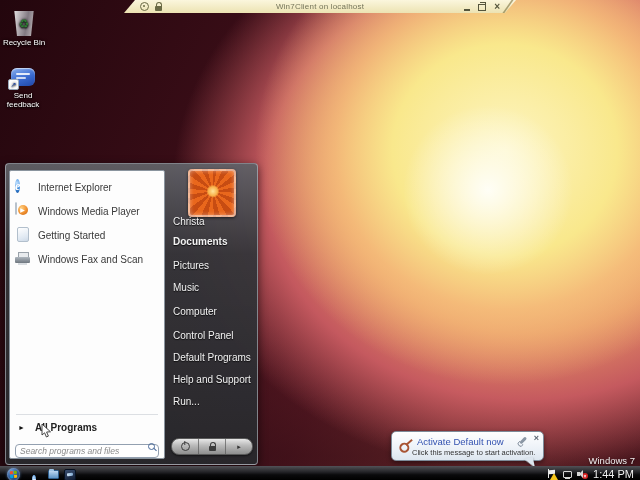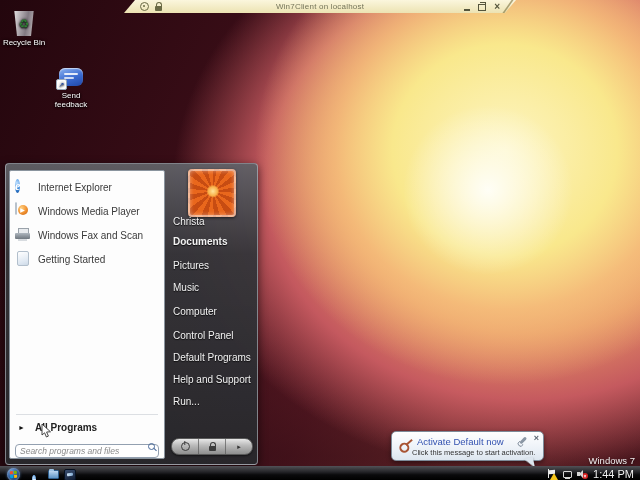--- a/index.html
+++ b/index.html
@@ -177,52 +177,52 @@
   </div>
   <div class="abs vm-slash"></div>
 
   <div class="abs dicon" style="left:2px;top:11px;">
     <div class="bin-glass">
       <span class="bin-sym">♻</span>
     </div>
     <div>Recycle Bin</div>
   </div>
 
-  <div class="abs dicon" style="left:1px;top:68px;margin-left:48px;">
+  <div class="abs dicon" style="left:1px;top:68px;">
     <div class="fb-wrap">
       <div class="fb-bubble"></div>
       <div class="fb-short">↗</div>
     </div>
     <div style="margin-top:5px;">Send feedback</div>
   </div>
 
   <div class="abs startmenu">
     <div class="sm-left">
       <div style="padding-top:4px;">
         <div class="sm-item">
           <span class="ico16"><span class="ie-ball">e</span></span>
           <span>Internet Explorer</span>
         </div>
         <div class="sm-item">
           <span class="ico16"><span class="wmp-sq"><span class="wmp-disc">▶</span></span></span>
           <span>Windows Media Player</span>
         </div>
         <div class="sm-item">
           <span class="ico16">
+              <span class="gs-page"></span>
+            </span>
+          <span>Getting Started</span>
+        </div>
+        <div class="sm-item">
+          <span class="ico16">
               <span class="prn-top"></span>
               <span class="prn-body"></span>
               <span class="prn-out"></span>
             </span>
           <span>Windows Fax and Scan</span>
-        </div>
-        <div class="sm-item">
-          <span class="ico16">
-              <span class="gs-page"></span>
-            </span>
-          <span>Getting Started</span>
         </div>
       </div>
       <div class="sm-sep"></div>
       <div class="allprog">
         <span class="tri">►</span>
         <span>All Programs</span>
       </div>
       <div class="searchrow">
         <input type="text" placeholder="Search programs and files" style="">
         <span class="mag"></span>

